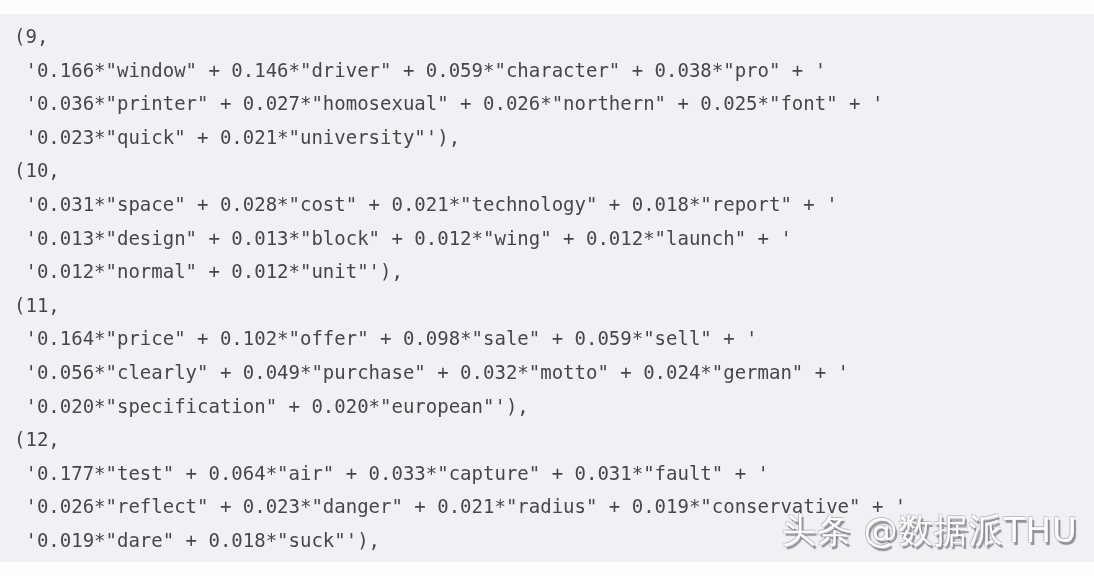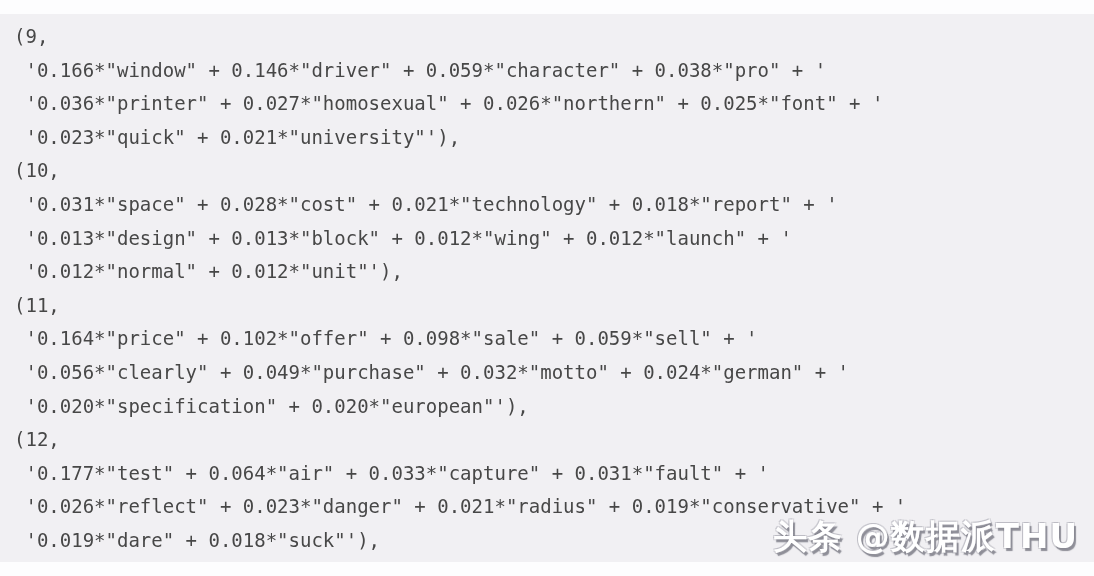--- a/index.html
+++ b/index.html
@@ -40,23 +40,23 @@
     color: #474747;
     white-space: pre;
     letter-spacing: 0px;
   }
   .code-line {
     height: 33.6px;
   }
   .watermark {
     position: absolute;
     right: 16px;
-    bottom: 2px;
+    bottom: 8px;
     font-family: "DejaVu Sans", sans-serif;
-    font-weight: bold;
+    font-weight: normal;
     font-size: 34px;
     letter-spacing: 1px;
     color: #ffffff;
     text-shadow:
       2px 3px 1px rgba(125,125,135,0.85),
       -1px -1px 0 rgba(160,160,170,0.45),
       1px -1px 0 rgba(160,160,170,0.35),
       -1px 1px 0 rgba(160,160,170,0.35);
     white-space: nowrap;
     user-select: none;

